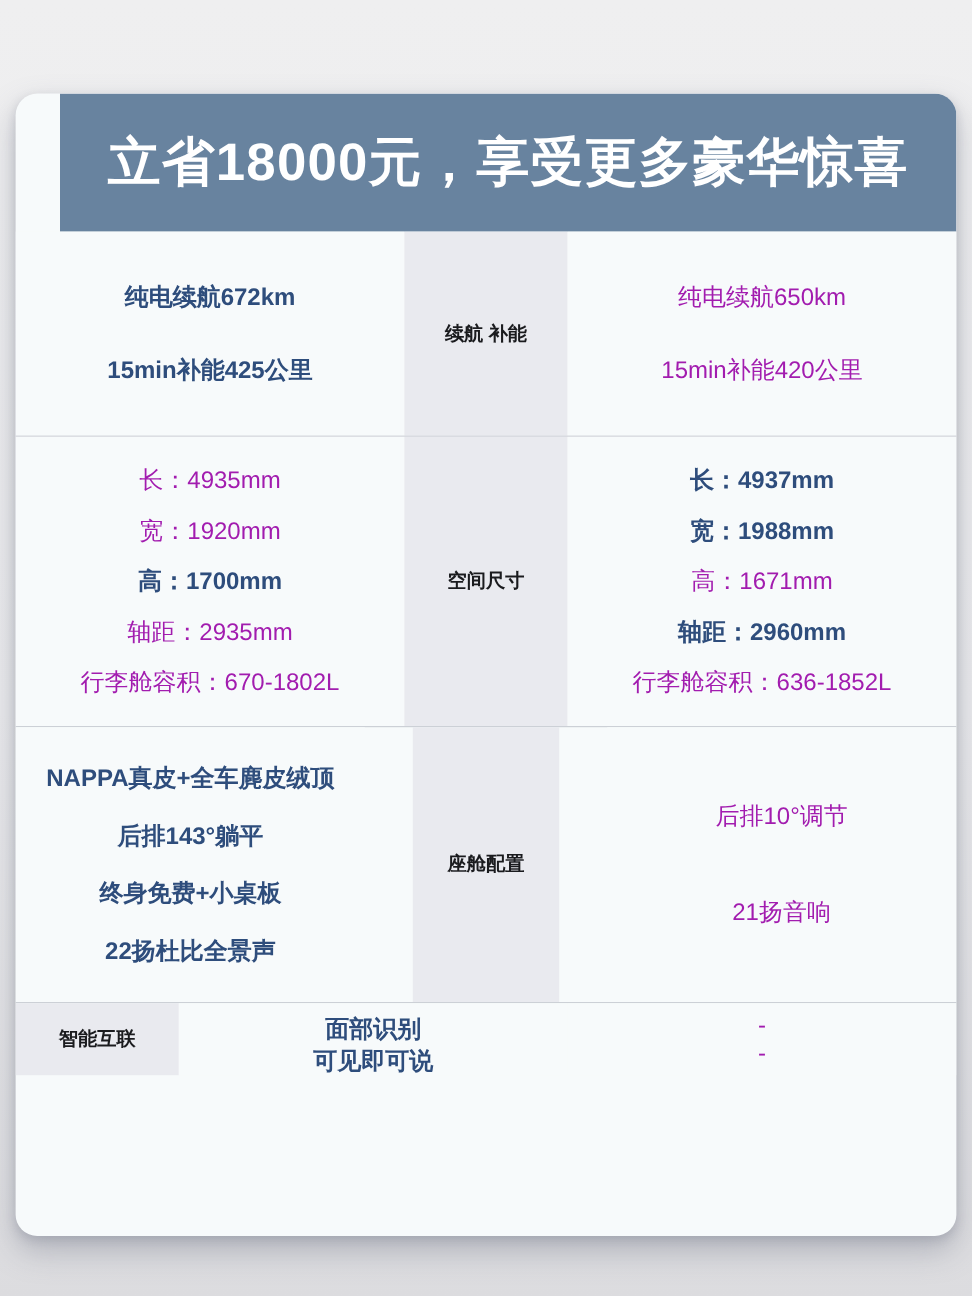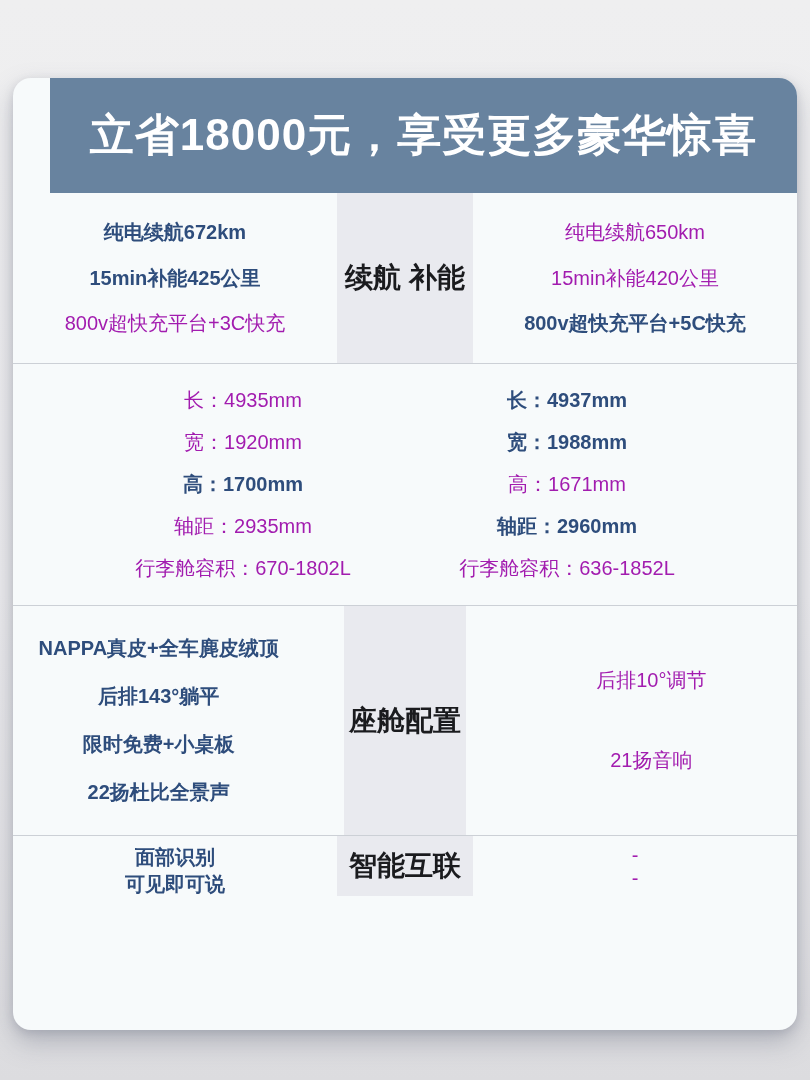--- a/index.html
+++ b/index.html
@@ -28,85 +28,86 @@
   .row:nth-child(2){height:242px;justify-content:center;}
   .row:nth-child(3){height:230px;gap:40px;}
   .row:nth-child(4){height:61px;}
   .row:nth-child(5){flex:1;}
   .cell{
     display:flex;flex-direction:column;align-items:center;
     justify-content:space-evenly;box-sizing:border-box;
   }
   .cell.side{width:324px;background:#f7fafb;padding:8px 10px;}
   .cell.center{width:136px;background:#e9eaef;justify-content:center;}
-  .category-label{font-size:28px;font-weight:bold;color:#1a1b1e;white-space:nowrap;}
+  .category-label{font-size:16px;font-weight:bold;color:#1a1b1e;white-space:nowrap;}
   .val{font-size:20px;color:#a21caf;white-space:nowrap;}
   .val.hl{color:#2e4d7c;font-weight:bold;}
 </style>
 </head>
 <body>
 
 <div class="card">
   <div class="banner">
     <div class="banner-title">立省18000元，享受更多豪华惊喜</div>
   </div>
   <div class="grid">
       <div class="row">
         <div class="cell side">
           <div class="val hl">纯电续航672km</div>
           <div class="val hl">15min补能425公里</div>
-          <div class="val">800v超快充平台+3C快充</div>
         </div>
         <div class="cell center">
           <div class="category-label">续航 补能</div>
         </div>
         <div class="cell side">
           <div class="val">纯电续航650km</div>
           <div class="val">15min补能420公里</div>
-          <div class="val hl">800v超快充平台+5C快充</div>
         </div>
       </div>
       <div class="row">
         <div class="cell side">
           <div class="val">长：4935mm</div>
           <div class="val">宽：1920mm</div>
           <div class="val hl">高：1700mm</div>
           <div class="val">轴距：2935mm</div>
           <div class="val">行李舱容积：670-1802L</div>
+        </div>
+        <div class="cell center">
+          <div class="category-label">空间尺寸</div>
         </div>
         <div class="cell side">
           <div class="val hl">长：4937mm</div>
           <div class="val hl">宽：1988mm</div>
           <div class="val">高：1671mm</div>
           <div class="val hl">轴距：2960mm</div>
           <div class="val">行李舱容积：636-1852L</div>
         </div>
       </div>
       <div class="row">
         <div class="cell side">
           <div class="val hl">NAPPA真皮+全车麂皮绒顶</div>
           <div class="val hl">后排143°躺平</div>
-          <div class="val hl">限时免费+小桌板</div>
+          <div class="val hl">终身免费+小桌板</div>
           <div class="val hl">22扬杜比全景声</div>
         </div>
         <div class="cell center">
           <div class="category-label">座舱配置</div>
         </div>
         <div class="cell side">
           <div class="val">后排10°调节</div>
           <div class="val">21扬音响</div>
         </div>
       </div>
       <div class="row">
+        <div class="cell center">
+          <div class="category-label">智能互联</div>
+        </div>
         <div class="cell side">
           <div class="val hl">面部识别</div>
           <div class="val hl">可见即可说</div>
-        </div>
-        <div class="cell center">
-          <div class="category-label">智能互联</div>
         </div>
         <div class="cell side">
           <div class="val">-</div>
           <div class="val">-</div>
         </div>
       </div>
     </div>
 </div>
 
 </body></html>

